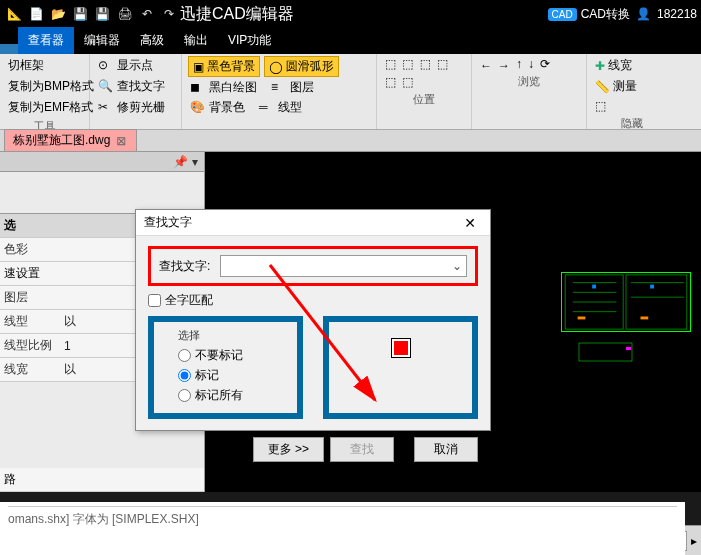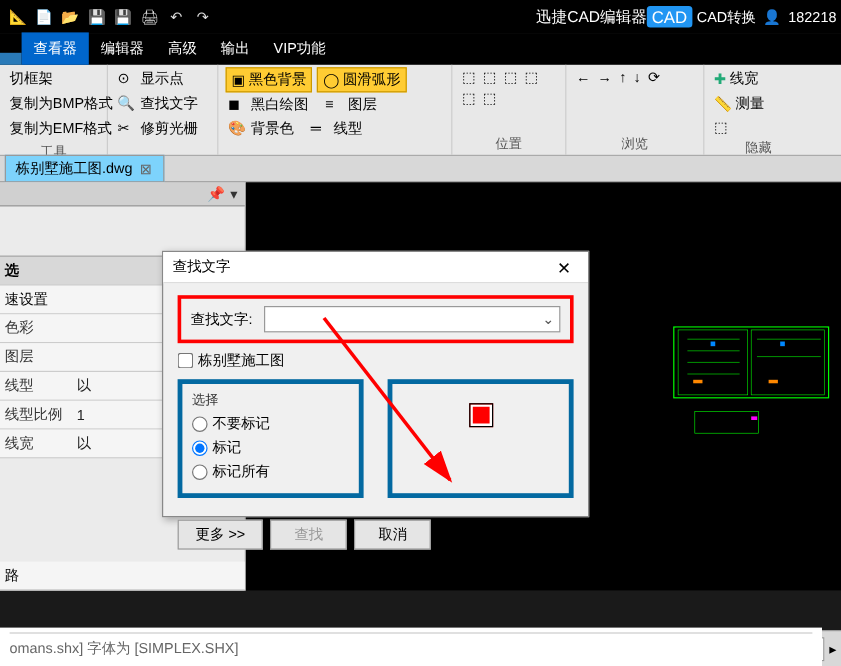--- a/index.html
+++ b/index.html
@@ -1,64 +1,64 @@
 <!DOCTYPE html>
 <html><head>
 <meta charset="utf-8">
 <style>
 *{box-sizing:border-box;margin:0;padding:0;font-family:"Microsoft YaHei",sans-serif;font-size:12px}
 body{background:#1a1a1a;width:701px;height:555px;overflow:hidden;position:relative}
 .titlebar{background:#000;height:28px;display:flex;align-items:center;padding:0 4px;color:#fff}
 .titlebar .ticon{width:18px;height:18px;margin:0 2px;display:flex;align-items:center;justify-content:center;color:#ddd}
-.titlebar .apptitle{flex:1;text-align:right;color:#fff;font-size:13px}
-.titlebar .cadbox{background:#2196F3;color:#fff;padding:1px 4px;border-radius:3px;font-size:14px;margin-right:4px}
+.titlebar .apptitle{flex:1;text-align:left;color:#fff;font-size:16px}
+.titlebar .cadbox{background:#2196F3;color:#fff;padding:1px 4px;border-radius:3px;font-size:10px;margin-right:4px}
 .titlebar .right{color:#fff;display:flex;align-items:center}
 .tabbar{background:#000;height:26px;display:flex;align-items:flex-end}
 .tabbar .tab{padding:5px 10px;color:#fff;font-size:12px}
 .tabbar .tab.active{background:#0066cc}
 .tabbar .filetab{background:#2a7ab8;color:#fff;padding:5px 8px}
 .ribbon{background:#e8e8e8;height:76px;border-bottom:1px solid #aaa;display:flex}
-.ribbon-group{border-right:1px solid #ccc;padding:2px 6px;display:flex;flex-direction:column;justify-content:space-between}
+.ribbon-group{border-right:1px solid #ccc;padding:2px 6px;display:flex;flex-direction:column;justify-content:flex-start}
 .ribbon-group .items{display:flex;flex-wrap:wrap;gap:2px}
 .ribbon-item{display:flex;align-items:center;gap:3px;padding:1px 2px;white-space:nowrap}
 .ribbon-item .ric{width:16px;height:16px;display:inline-block}
 .ribbon-group .gtitle{text-align:center;color:#555;font-size:11px;padding-top:2px}
 .btn-yellow{background:#ffcc33;border:1px solid #cc9900;padding:1px 4px;display:flex;align-items:center;gap:3px}
 .filetabs{background:#d8d8d8;height:22px;border-bottom:1px solid #999;display:flex;align-items:center;padding:0 4px}
-.filetab2{background:#7dd3fc;border:1px solid #999;padding:2px 8px;display:flex;align-items:center;gap:4px;font-size:11px}
+.filetab2{background:#fca5a5;border:1px solid #999;padding:2px 8px;display:flex;align-items:center;gap:4px;font-size:11px}
 .filetab2 .close{color:#666;padding:0 2px}
 .main{display:flex;height:340px}
 .leftpanel{width:205px;background:#ebebeb;border-right:1px solid #999;display:flex;flex-direction:column}
 .leftpanel .toolbar{height:20px;background:#d0d0d0;border-bottom:1px solid #999;display:flex;justify-content:flex-end;padding:0 4px;align-items:center}
 .leftpanel .toolbar span{margin:0 2px;color:#333}
 .proprow{display:flex;align-items:center;border-bottom:1px solid #ccc;padding:3px 4px;background:#f5f5f5}
 .proprow .lbl{flex:0 0 60px;color:#333}
 .proprow .val{flex:1;color:#222}
 .proprow.header{background:#d8d8d8;font-weight:bold}
 .canvas{flex:1;background:#000;position:relative}
 .minimap{position:absolute;right:10px;top:120px;width:130px;height:60px;border:1px solid #0f0}
 .minimap2{position:absolute;right:68px;top:190px;width:55px;height:20px}
 .modelbar{position:absolute;bottom:0;left:205px;right:0;height:30px;background:#d8d8d8;border-top:1px solid #999;display:flex;align-items:center}
 .modelbar .scroll{flex:1;height:16px;background:#e0e0e0;border:1px solid #999;margin:0 4px}
 .modelbar .mtab{background:#fff;border:1px solid #999;padding:2px 12px;margin-left:4px}
-.statusbar{position:absolute;bottom:0;left:0;right:16px;height:32px;background:#fff;padding:4px 8px;color:#666;font-size:11px}
+.statusbar{position:absolute;bottom:0;left:0;right:16px;height:53px;background:#fff;padding:4px 8px;color:#666;font-size:11px}
 .dialog{position:absolute;left:135px;top:209px;width:356px;height:222px;background:#f0f0f0;border:1px solid #888;box-shadow:2px 2px 6px rgba(0,0,0,.3)}
 .dialog .dtitle{height:26px;display:flex;align-items:center;justify-content:space-between;padding:0 8px;background:#fff;border-bottom:1px solid #ddd}
 .dialog .dclose{font-size:14px;padding:0 6px}
 .dialog .dbody{padding:10px 12px}
 .redbox{border:3px solid #ff0000;padding:6px 8px;margin-bottom:6px;display:flex;align-items:center;gap:10px}
 .redbox .combo{flex:1;height:22px;border:1px solid #999;background:#fff;display:flex;align-items:center;justify-content:space-between;padding:0 4px}
 .redbox .combo .caret{color:#555}
 .chk{display:flex;align-items:center;gap:4px;margin:3px 0}
 .chk input{width:13px;height:13px}
-.fieldset{border:4px solid #0369a1;padding:6px 8px;margin-top:4px}
+.fieldset{border:6px solid #0369a1;padding:6px 24px;margin-top:4px}
 .fieldset .legend{font-size:11px;color:#333;margin-bottom:4px}
 .radiogroup label{display:flex;align-items:center;gap:4px;margin:3px 0}
 .colorswatch{width:20px;height:20px;background:#ff0000;border:1px solid #000;box-shadow:0 0 0 2px #fff inset}
-.dbtns{display:flex;gap:6px;padding:8px 12px;justify-content:flex-start}
+.dbtns{display:flex;gap:6px;padding:8px 12px;justify-content:flex-end}
 .dbtn{border:1px solid #999;background:#e5e5e5;padding:3px 14px;min-width:64px;text-align:center}
 .dbtn.disabled{color:#999}
 .arrow{position:absolute;left:260px;top:255px;pointer-events:none}
 .cursor{position:absolute;width:2px;height:16px;background:#000;left:230px;top:258px;animation:blink 1s infinite}
 @keyframes blink{50%{opacity:0}}
 </style>
 </head>
 <body>
 
 <div class="titlebar">
@@ -204,25 +204,25 @@
   <div class="leftpanel">
     <div class="toolbar">
       <span>📌</span>
       <span>▾</span>
     </div>
     <div style="height:42px;border-bottom:1px solid #999"></div>
     <div class="proprow header">
         <span>选</span>
       </div>
     <div class="proprow">
-        <span>速设置</span>
-      </div>
-    <div class="proprow">
         <span class="lbl">色彩</span>
         <span class="val"></span>
+      </div>
+    <div class="proprow">
+        <span>速设置</span>
       </div>
     <div class="proprow">
         <span class="lbl">图层</span>
         <span class="val"></span>
       </div>
     <div class="proprow">
         <span class="lbl">线型</span>
         <span class="val">以</span>
       </div>
     <div class="proprow">
@@ -293,21 +293,21 @@
     <div class="redbox">
       <span>查找文字:</span>
       <div class="combo">
         <span class="cursor"></span>
         <span></span>
         <span class="caret">⌄</span>
       </div>
     </div>
     <label class="chk">
         <input type="checkbox" style="">
-        <span>栋别墅施工图</span>
+        <span>全字匹配</span>
       </label>
     <div style="display:flex;gap:20px">
       <div class="fieldset" style="flex:1">
         <div class="legend">选择</div>
         <div class="radiogroup">
           <label>
               <input type="radio" name="m" style="">
               <span>不要标记</span>
             </label>
           <label>
@@ -322,21 +322,21 @@
       </div>
       <div class="fieldset" style="flex:1">
         <div style="display:flex;justify-content:center;padding:10px">
           <div class="colorswatch"></div>
         </div>
       </div>
     </div>
   </div>
   <div class="dbtns">
     <div class="dbtn">更多 &gt;&gt;</div>
-    <div style="display:flex;gap:6px">
+    <div style="display:flex;gap:20px">
       <div class="dbtn disabled">查找</div>
       <div class="dbtn">取消</div>
     </div>
   </div>
 </div>
 
 <svg class="arrow" width="170" height="170">
   <defs>
       <marker id="ah" markerWidth="10" markerHeight="10" refX="8" refY="3" orient="auto">
         <path d="M0,0 L0,6 L9,3 z" fill="#ff0000"></path>

